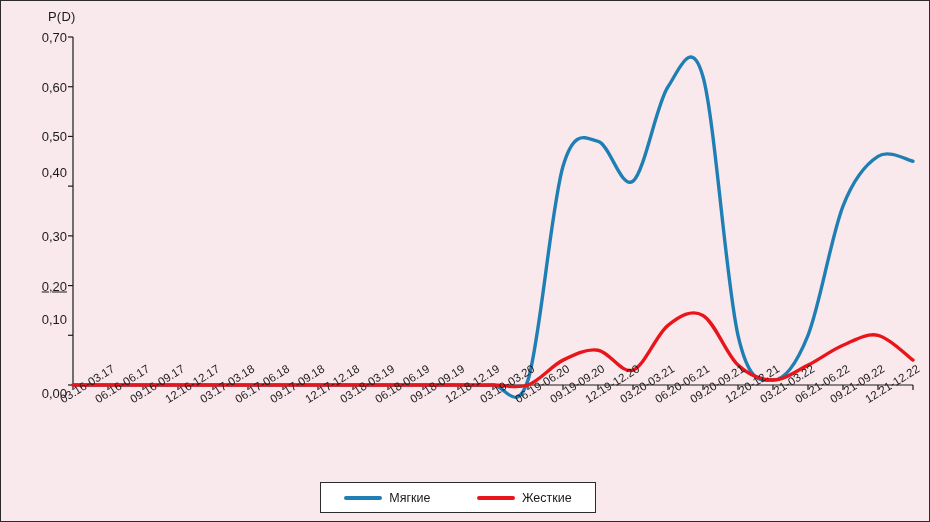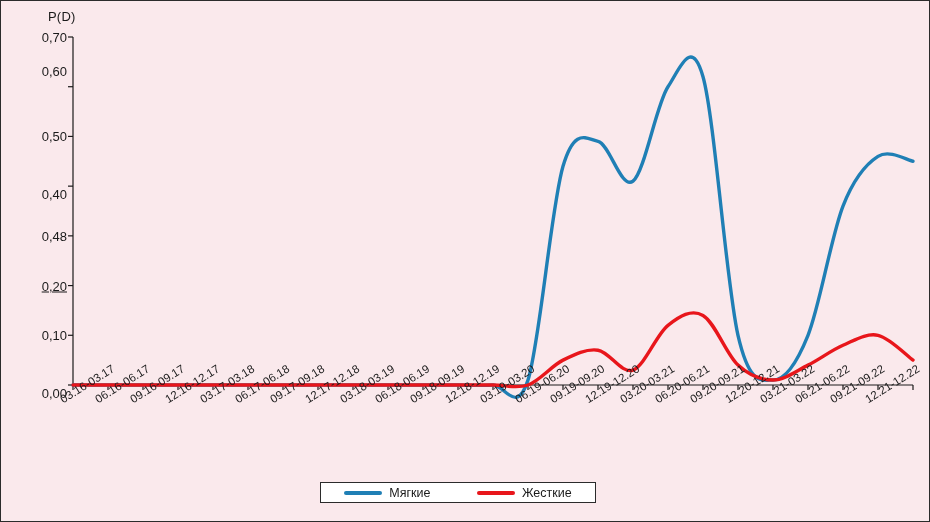--- a/index.html
+++ b/index.html
@@ -72,21 +72,21 @@
     left: 0;
     top: 0;
     width: 930px;
     height: 522px;
   }
   #legend {
     position: absolute;
     left: 319px;
     top: 481px;
     width: 276px;
-    height: 21px;
+    height: 31px;
     background: #ffffff;
     border: 1px solid #2b2b2b;
     display: flex;
     align-items: center;
     justify-content: space-around;
     box-sizing: border-box;
   }
   .legend-entry {
     display: flex;
     align-items: center;
@@ -105,26 +105,26 @@
 </style>
 </head>
 <body>
 
 <div id="chart-root">
 
   <div id="plot-title">P(D)</div>
 
   <div id="y-axis-labels">
       <div class="y-tick-label" style="top: 384px; margin-top: 8px;">0,00</div>
-      <div class="y-tick-label" style="top: 334px;">0,10</div>
+      <div class="y-tick-label" style="top: 318px;">0,10</div>
       <div class="y-tick-label" style="top: 284.571px; text-decoration: underline;">0,20</div>
-      <div class="y-tick-label" style="top: 234.857px;">0,48</div>
-      <div class="y-tick-label" style="top: 193px; margin-left: 12px;">0,40</div>
+      <div class="y-tick-label" style="top: 234.857px;">0,30</div>
+      <div class="y-tick-label" style="top: 171px; margin-left: 12px;">0,40</div>
       <div class="y-tick-label" style="top: 135.429px; padding-left: 48px;">0,50</div>
-      <div class="y-tick-label" style="top: 70px;">0,60</div>
+      <div class="y-tick-label" style="top: 86px;">0,60</div>
       <div class="y-tick-label" style="top: 36px;">0,70</div>
     </div>
 
   <div id="plot-area">
     <svg id="plot-svg" width="840" height="348">
         <line x1="0" y1="0" x2="0" y2="348" stroke="#1a1a1a" stroke-width="1.2"></line>
         <line x1="0" y1="348" x2="840" y2="348" stroke="#1a1a1a" stroke-width="1.2"></line>
         <line x1="-5" y1="348" x2="0" y2="348" stroke="#1a1a1a" stroke-width="1.2"></line>
         <line x1="-5" y1="298.2857142857143" x2="0" y2="298.2857142857143" stroke="#1a1a1a" stroke-width="1.2"></line>
         <line x1="-5" y1="248.57142857142856" x2="0" y2="248.57142857142856" stroke="#1a1a1a" stroke-width="1.2"></line>

